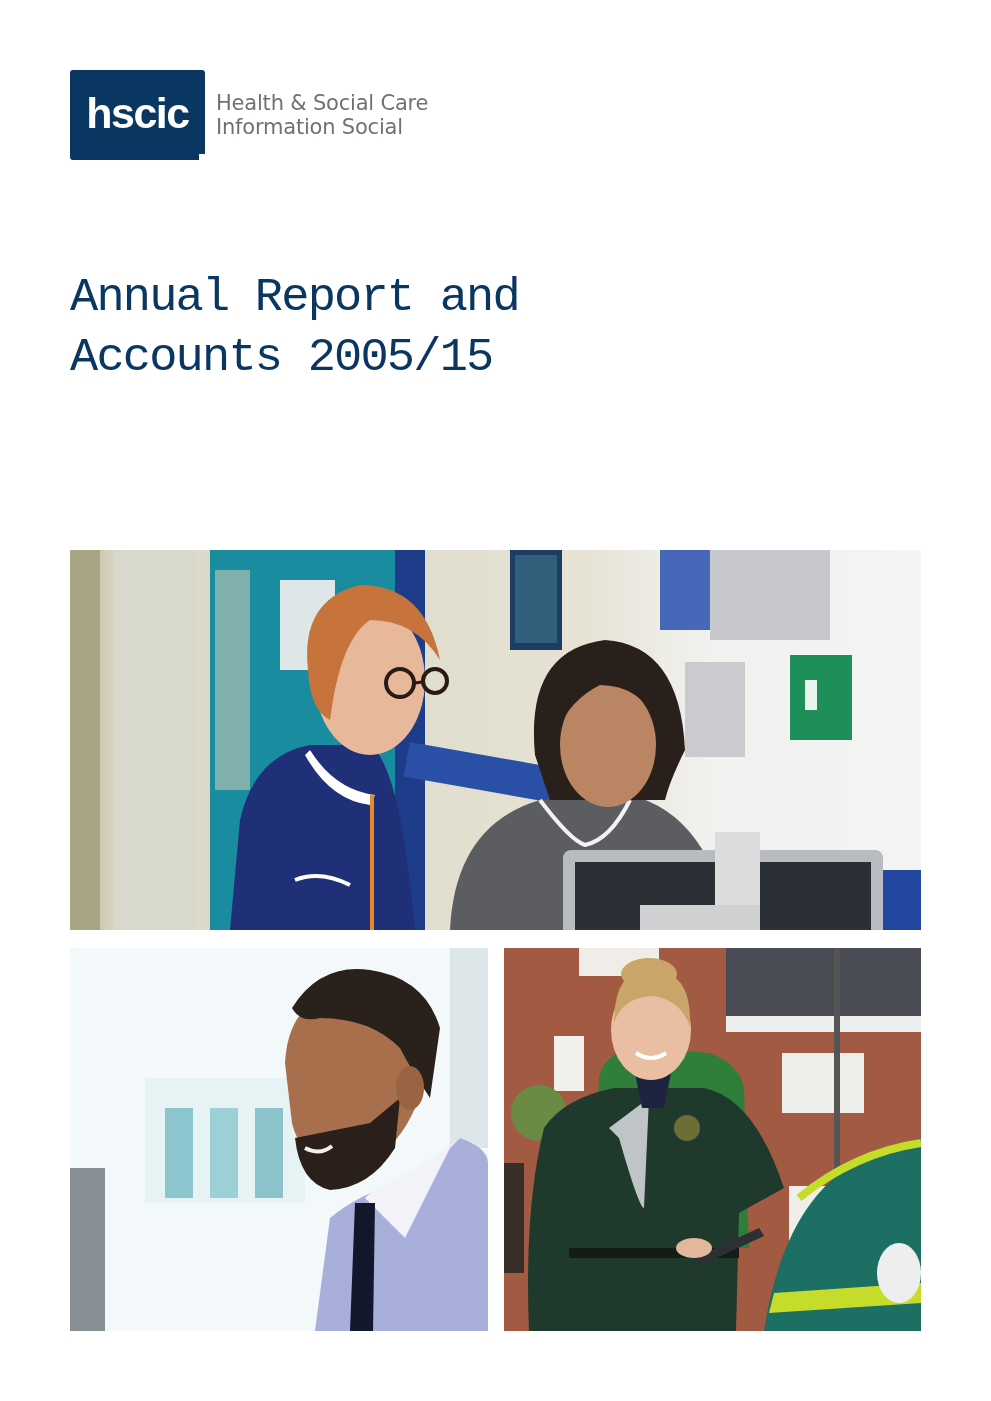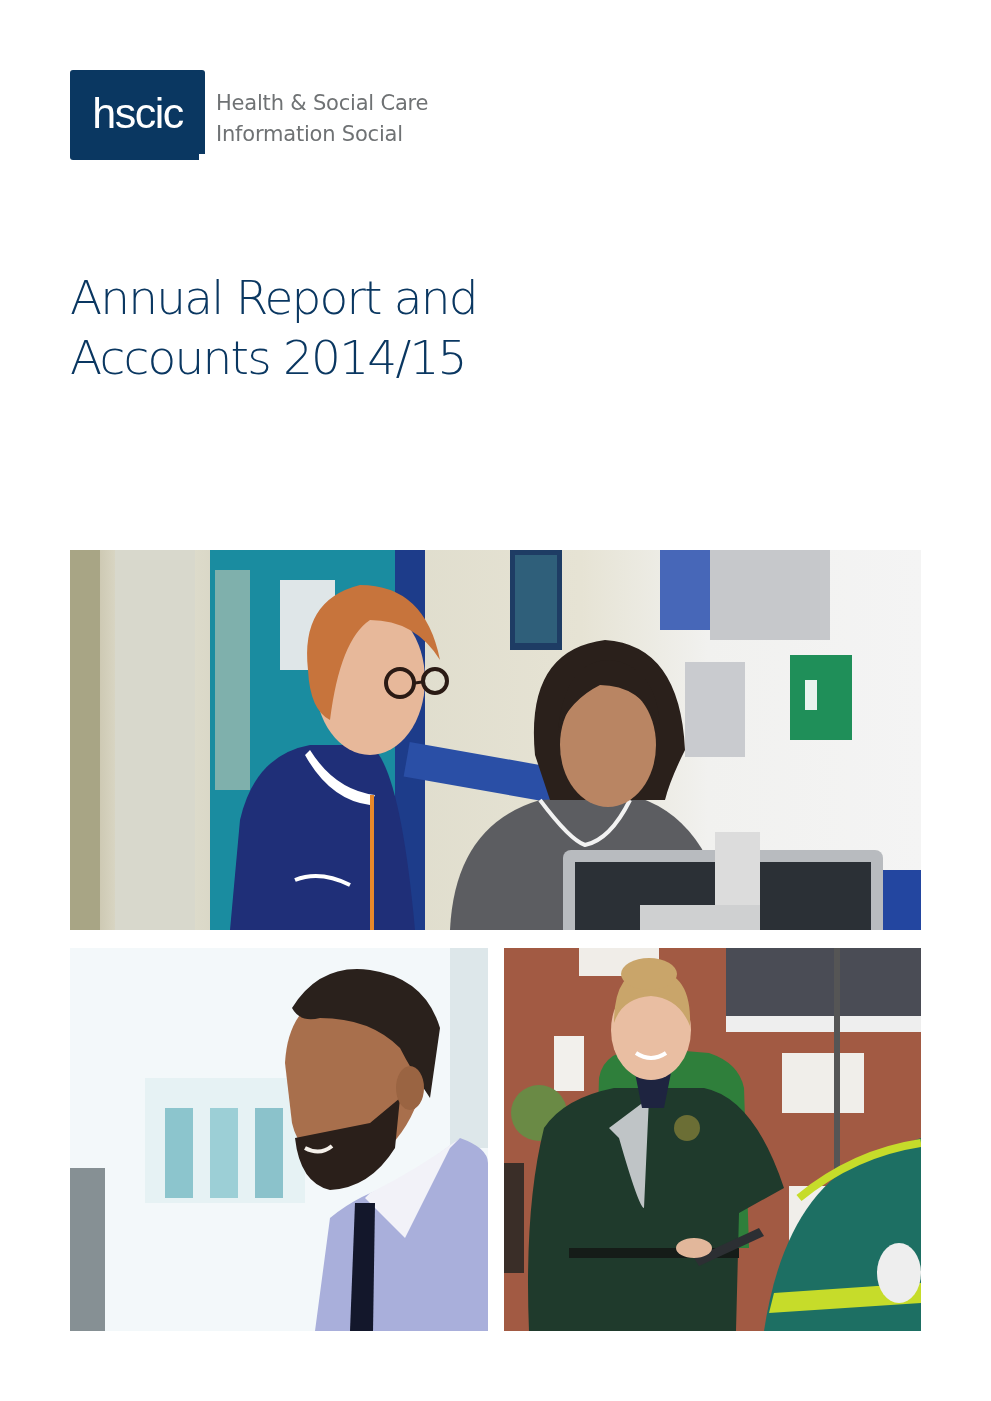--- a/index.html
+++ b/index.html
@@ -9,28 +9,28 @@
   }
   .logo { position: absolute; left: 70px; top: 70px; height: 90px; display: flex; align-items: center; }
   .logo-box {
     width: 135px; height: 90px; background: #0a3761; position: relative;
     border-radius: 3px 3px 0 3px; display: flex; align-items: center; justify-content: center;
   }
   .logo-box::after {
     content: ""; position: absolute; right: 0; bottom: 0; width: 6px; height: 6px; background: #fff;
   }
   .logo-mark {
-    color: #fff; font-weight: normal; font-size: 43px; letter-spacing: -1.5px;
+    color: #fff; font-weight: bold; font-size: 43px; letter-spacing: -1.5px;
     font-family: "Liberation Sans", sans-serif; margin-top: -4px;
   }
   .logo-text {
     margin-left: 11px; color: #6f7274; font-size: 21px; line-height: 24px; letter-spacing: -0.2px;
     font-family: "DejaVu Sans", sans-serif; font-weight: normal;
   }
-  .logo-text div { white-space: nowrap; margin-top: 7px; }
+  .logo-text div { white-space: nowrap; }
   .title {
     position: absolute; left: 70px; top: 268px; color: #0a3761;
     font-family: "DejaVu Sans", sans-serif; font-weight: 300; font-size: 47px; line-height: 60px;
     letter-spacing: -1.8px;
   }
   .title div { white-space: nowrap; }
   .photo { position: absolute; overflow: hidden; }
   .photo svg { display: block; width: 100%; height: 100%; }
   .photo-top { left: 70px; top: 550px; width: 851px; height: 380px; }
   .photo-bl { left: 70px; top: 948px; width: 418px; height: 383px; }
@@ -42,23 +42,23 @@
 <div class="logo">
   <div class="logo-box">
     <span class="logo-mark">hscic</span>
   </div>
   <div class="logo-text">
     <div>Health &amp; Social Care</div>
     <div>Information Social</div>
   </div>
 </div>
 
-<h1 class="title" style="margin:0;">
+<h1 class="title" style="margin:0;font-family:Liberation Mono, monospace;">
   <div>Annual Report and</div>
-  <div>Accounts 2014/15</div>
+  <div>Accounts 2005/15</div>
 </h1>
 
 <div class="photo photo-top" title="Two nurses in uniform looking at a computer screen on a hospital ward">
   <svg viewBox="0 0 851 380" preserveAspectRatio="none">
     <defs>
       <linearGradient id="wall" x1="0" x2="1" y1="0" y2="0">
         <stop offset="0" stop-color="#b9b397"></stop>
         <stop offset="0.08" stop-color="#e8e6d8"></stop>
         <stop offset="0.17" stop-color="#d9d7c6"></stop>
         <stop offset="0.6" stop-color="#e6e3d4"></stop>

